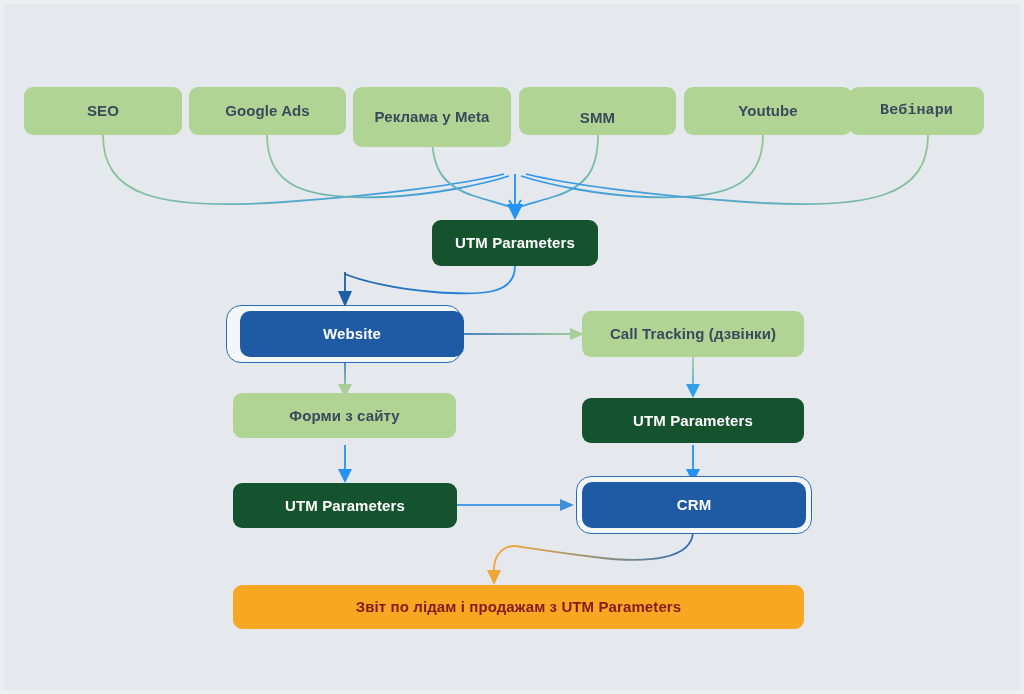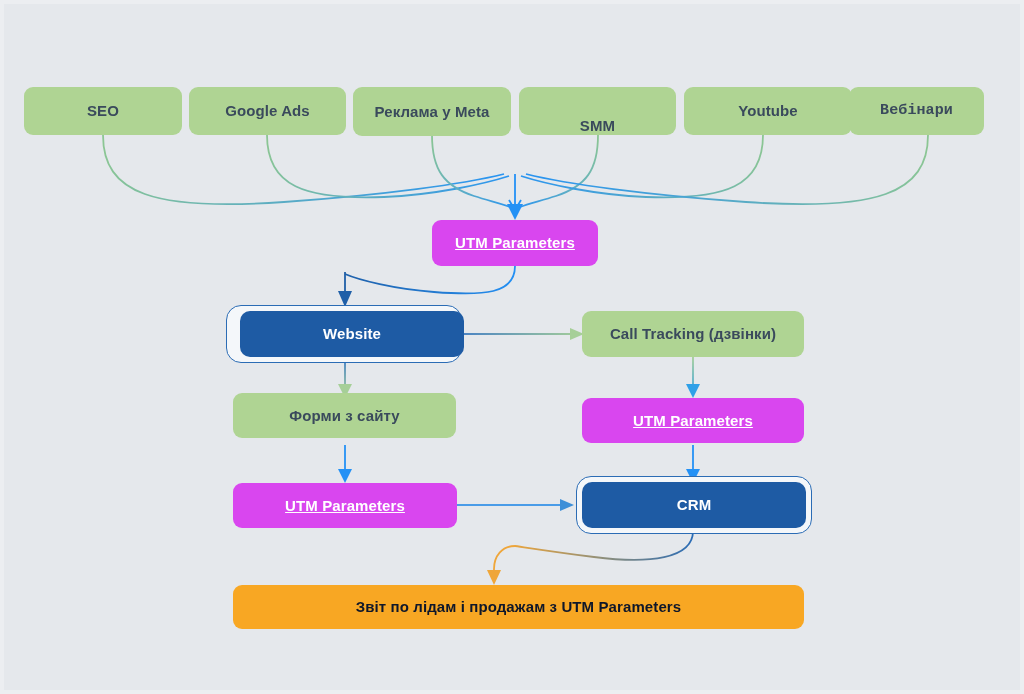--- a/index.html
+++ b/index.html
@@ -29,34 +29,33 @@
     box-sizing: border-box;
     display: flex;
     align-items: center;
     justify-content: center;
     text-align: center;
     border-radius: 9px;
     font-size: 15px;
     font-weight: 700;
     letter-spacing: 0.1px;
     line-height: 1.2;
-    padding: 0 10px;
+    padding: 8px 10px;
   }
   .node.green {
     background: #afd493;
     color: #3a4a5c;
   }
   .node.blue {
-    background: #d946ef;
+    background: #14532d;
     color: #ffffff;
-    text-decoration: underline;
   }
   .node.orange {
     background: #f8a723;
-    color: #0f172a;
+    color: #7f1d1d;
   }
   .node.darkblue {
     background: #1e5ba4;
     color: #ffffff;
     border-radius: 10px;
   }
   .ring {
     position: absolute;
     box-sizing: border-box;
     border: 1.5px solid #2b6cb5;
@@ -161,21 +160,21 @@
     <path d="M511,542 C498,542 490,552 490,565 L490,572" fill="none" stroke="#efa63a" stroke-width="1.8"></path>
     <polygon points="490,581 483,566 497,566" fill="#efa63a"></polygon>
   </svg>
 
   <div class="node green" style="left:20px; top:83px; width:158px; height:48px;">
     <span>SEO</span>
   </div>
   <div class="node green" style="left:185px; top:83px; width:157px; height:48px;">
     <span>Google Ads</span>
   </div>
-  <div class="node green" style="left:349px; top:83px; width:158px; height:49px;">
+  <div class="node green" style="left:349px; top:83px; width:158px; height:60px;">
     <span>Реклама у Meta</span>
   </div>
   <div class="node green" style="left:515px; top:83px; width:157px; height:48px;align-items:flex-end;">
     <span>SMM</span>
   </div>
   <div class="node green" style="left:680px; top:83px; width:168px; height:48px;">
     <span>Youtube</span>
   </div>
   <div class="node green" style="left:845px; top:83px; width:135px; height:48px;font-family:Liberation Mono, monospace;">
     <span>Вебінари</span>

